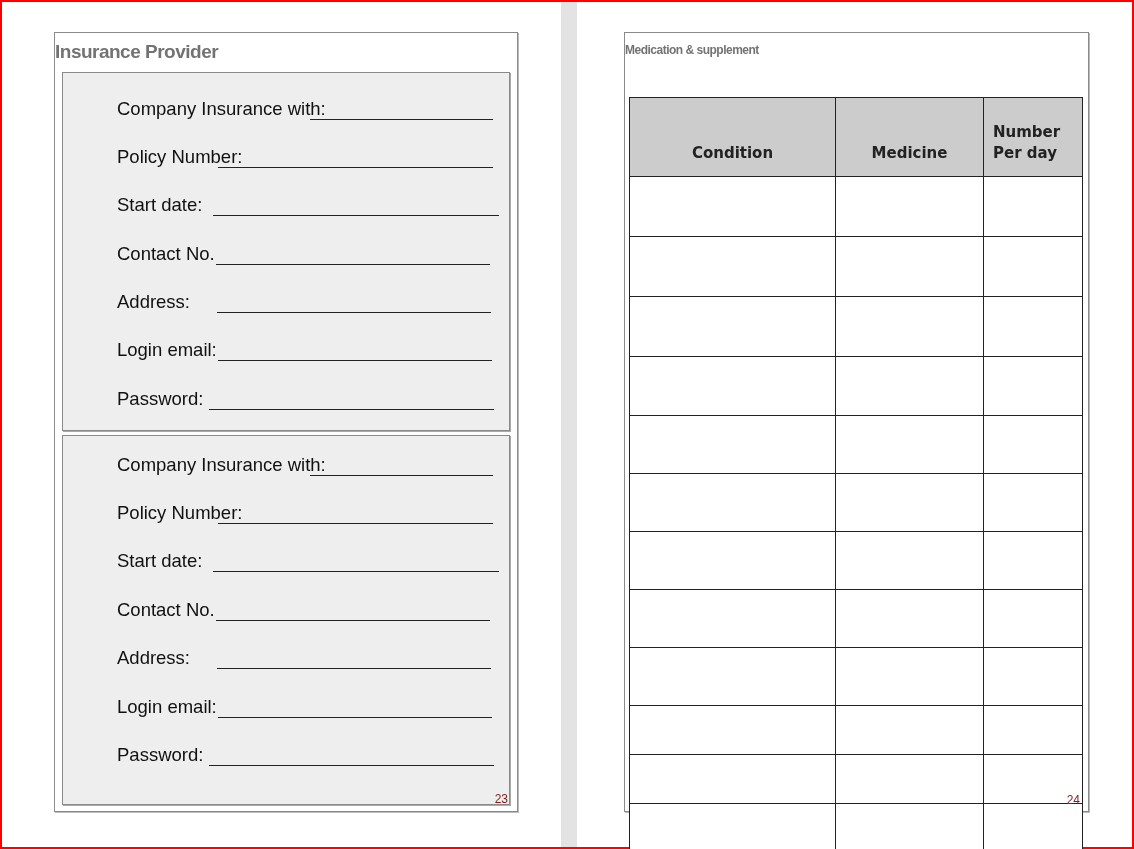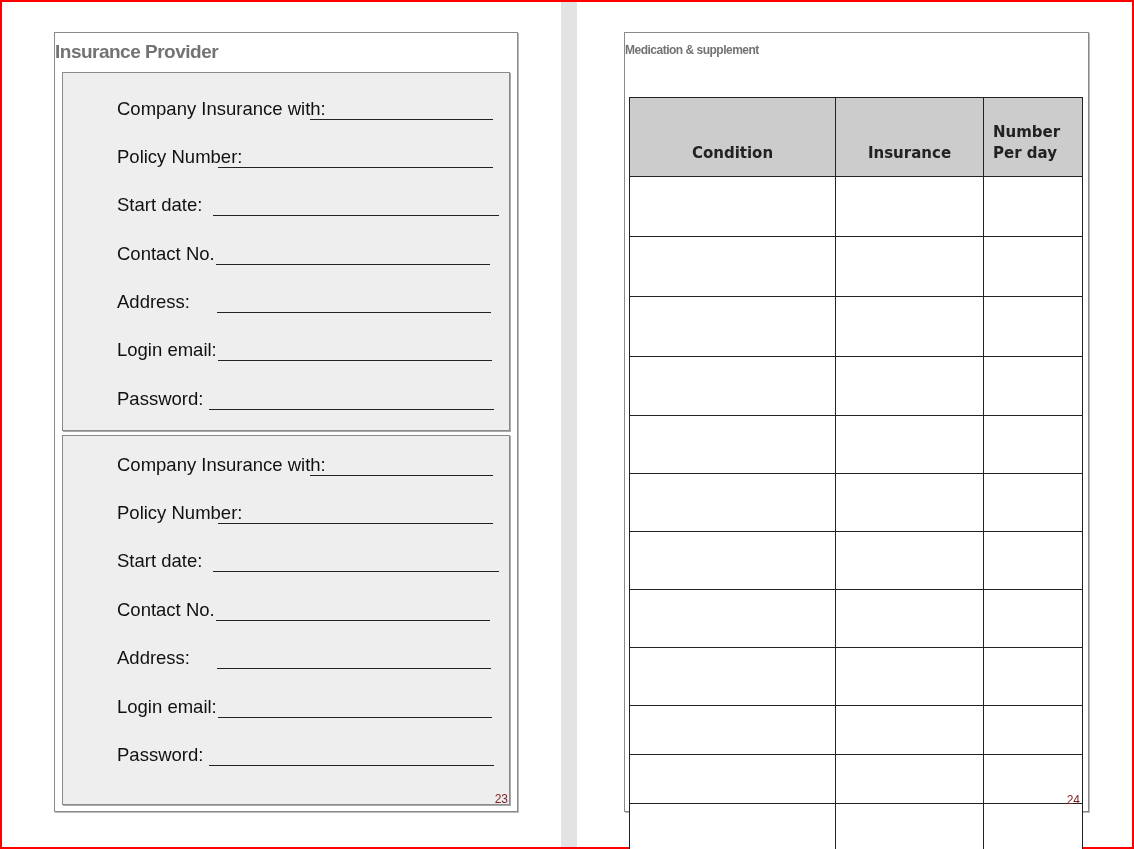--- a/index.html
+++ b/index.html
@@ -67,21 +67,21 @@
     <span class="pnum" style="right:1px;bottom:-2px">23</span>
   </div>
 </div>
 
 <div class="page" id="page-right">
   <div class="title">Medication &amp; supplement</div>
   <table>
     <thead>
       <tr>
         <th class="c1">Condition</th>
-        <th class="c2">Insurance</th>
+        <th class="c2">Medicine</th>
         <th class="c3"><span>Number</span><br><span>Per day</span></th>
       </tr>
     </thead>
     <tbody id="med-body">
         <tr>
           <td style="height: 57px;"></td>
           <td style="height: 57px;"></td>
           <td style="height: 57px;"></td>
         </tr>
         <tr>

